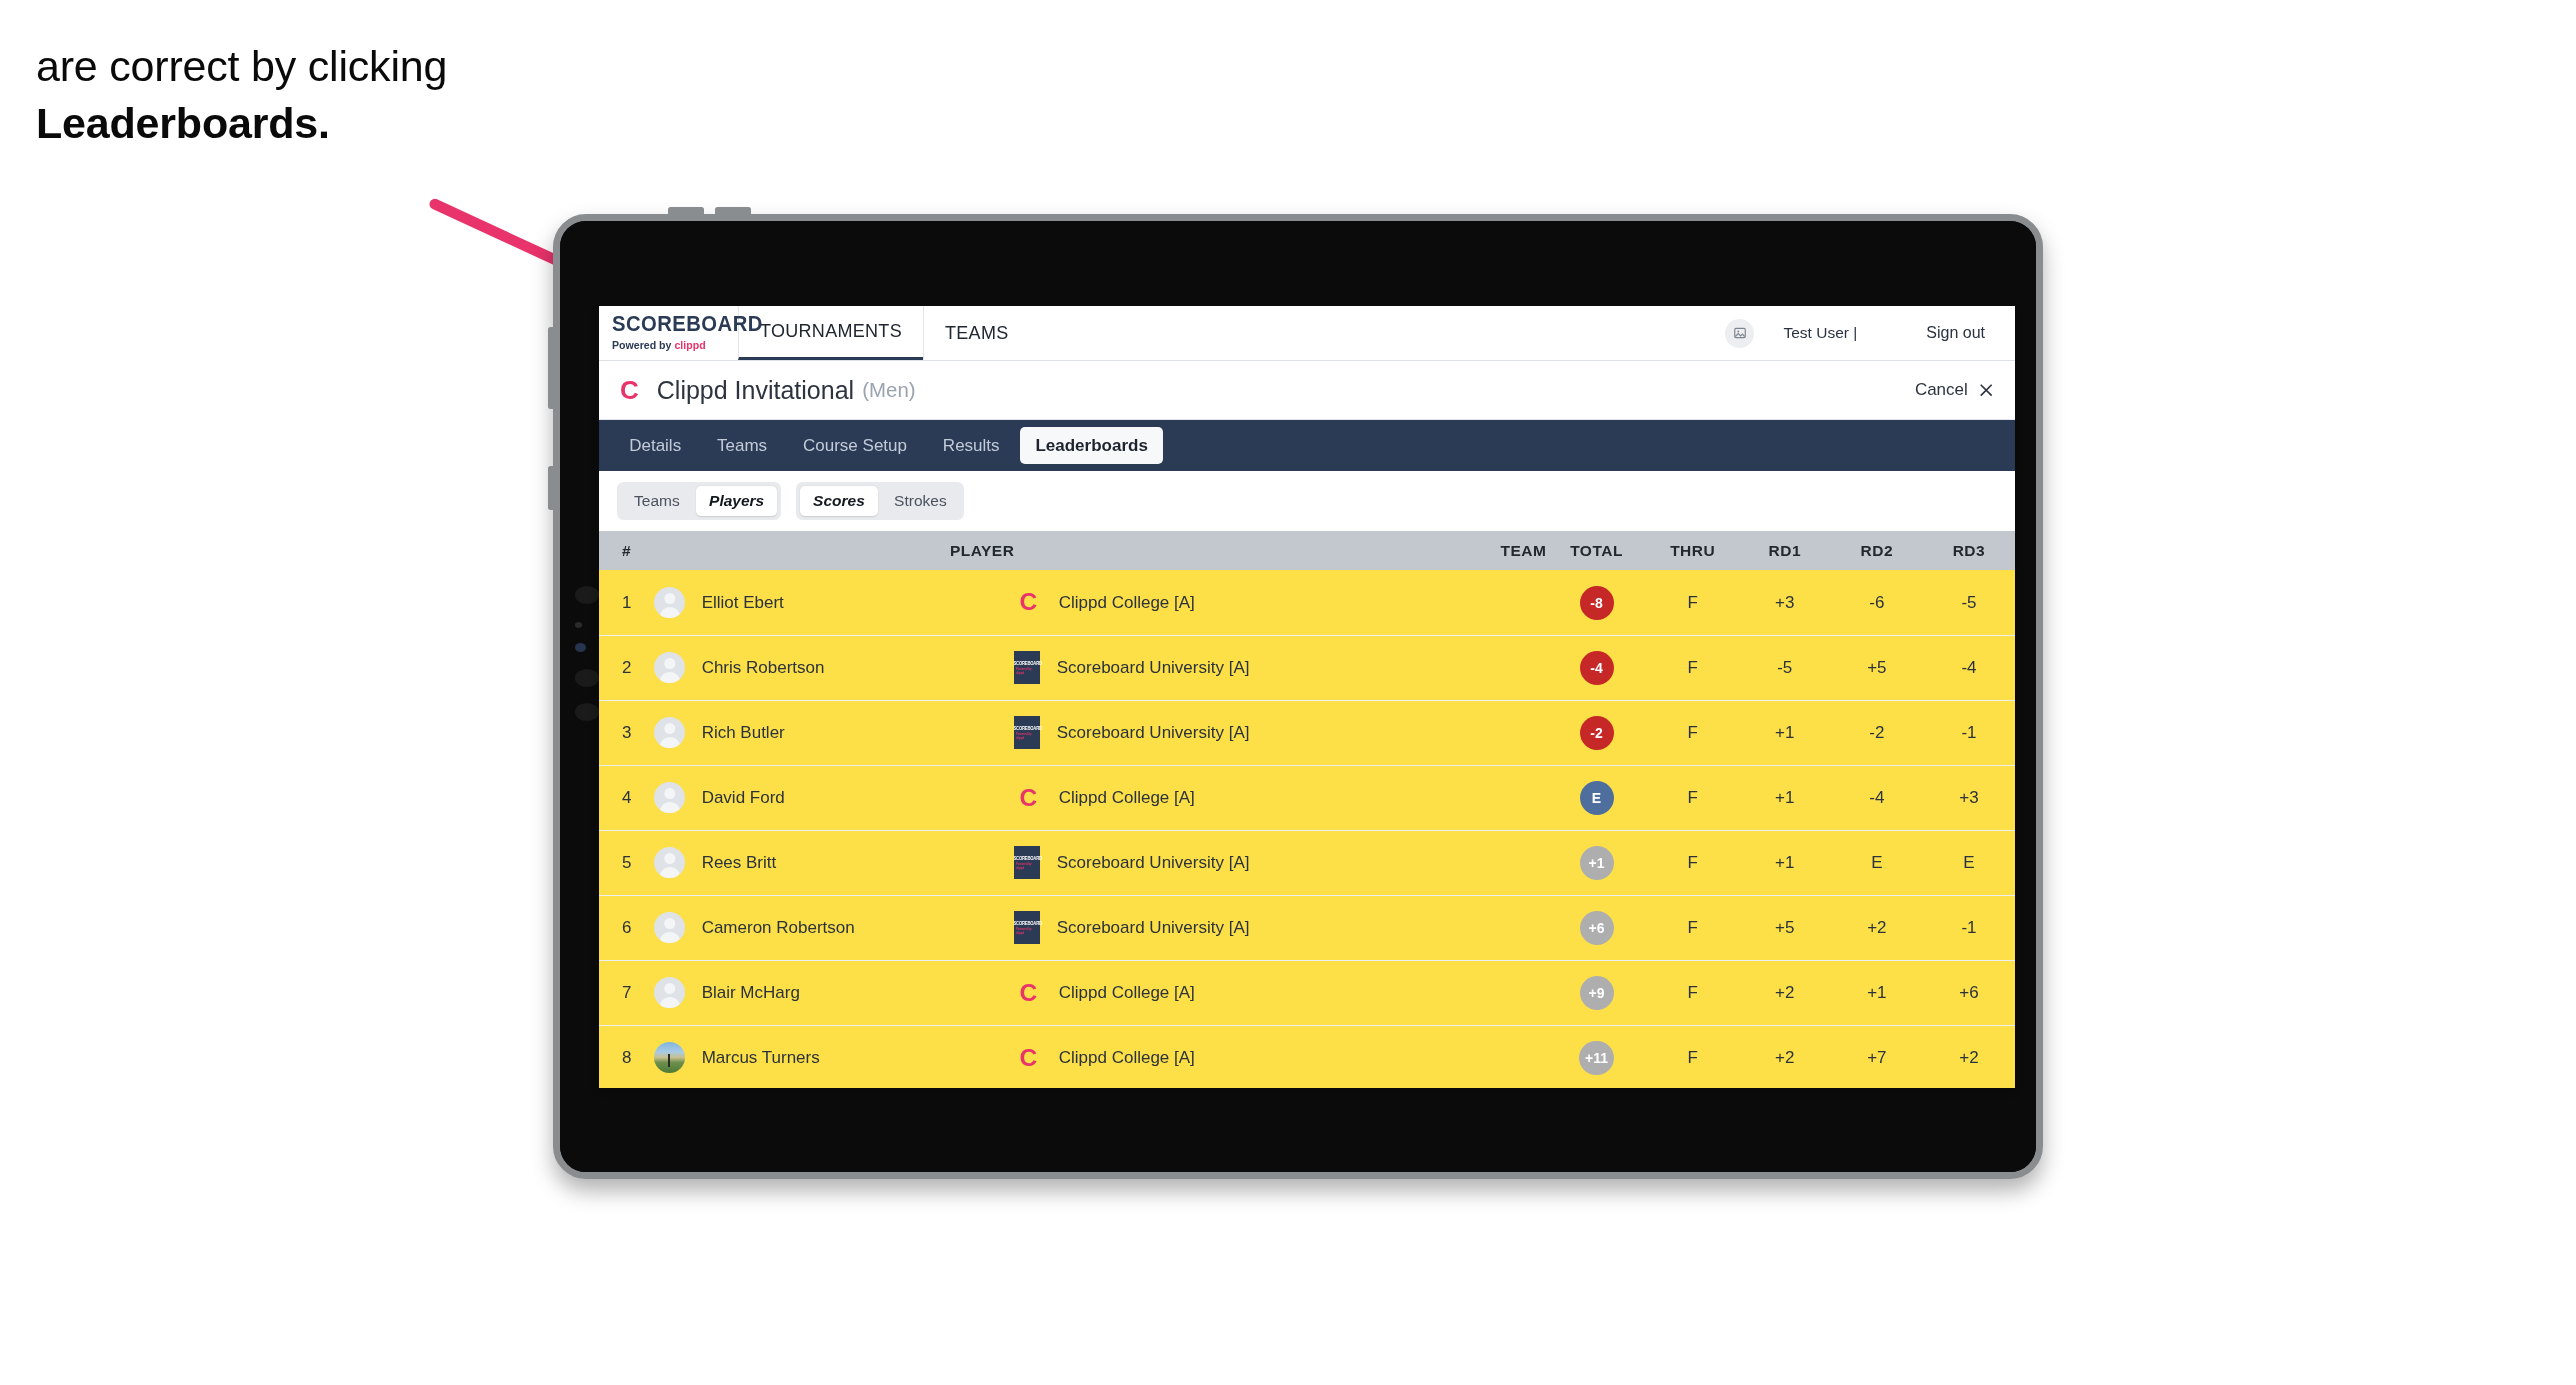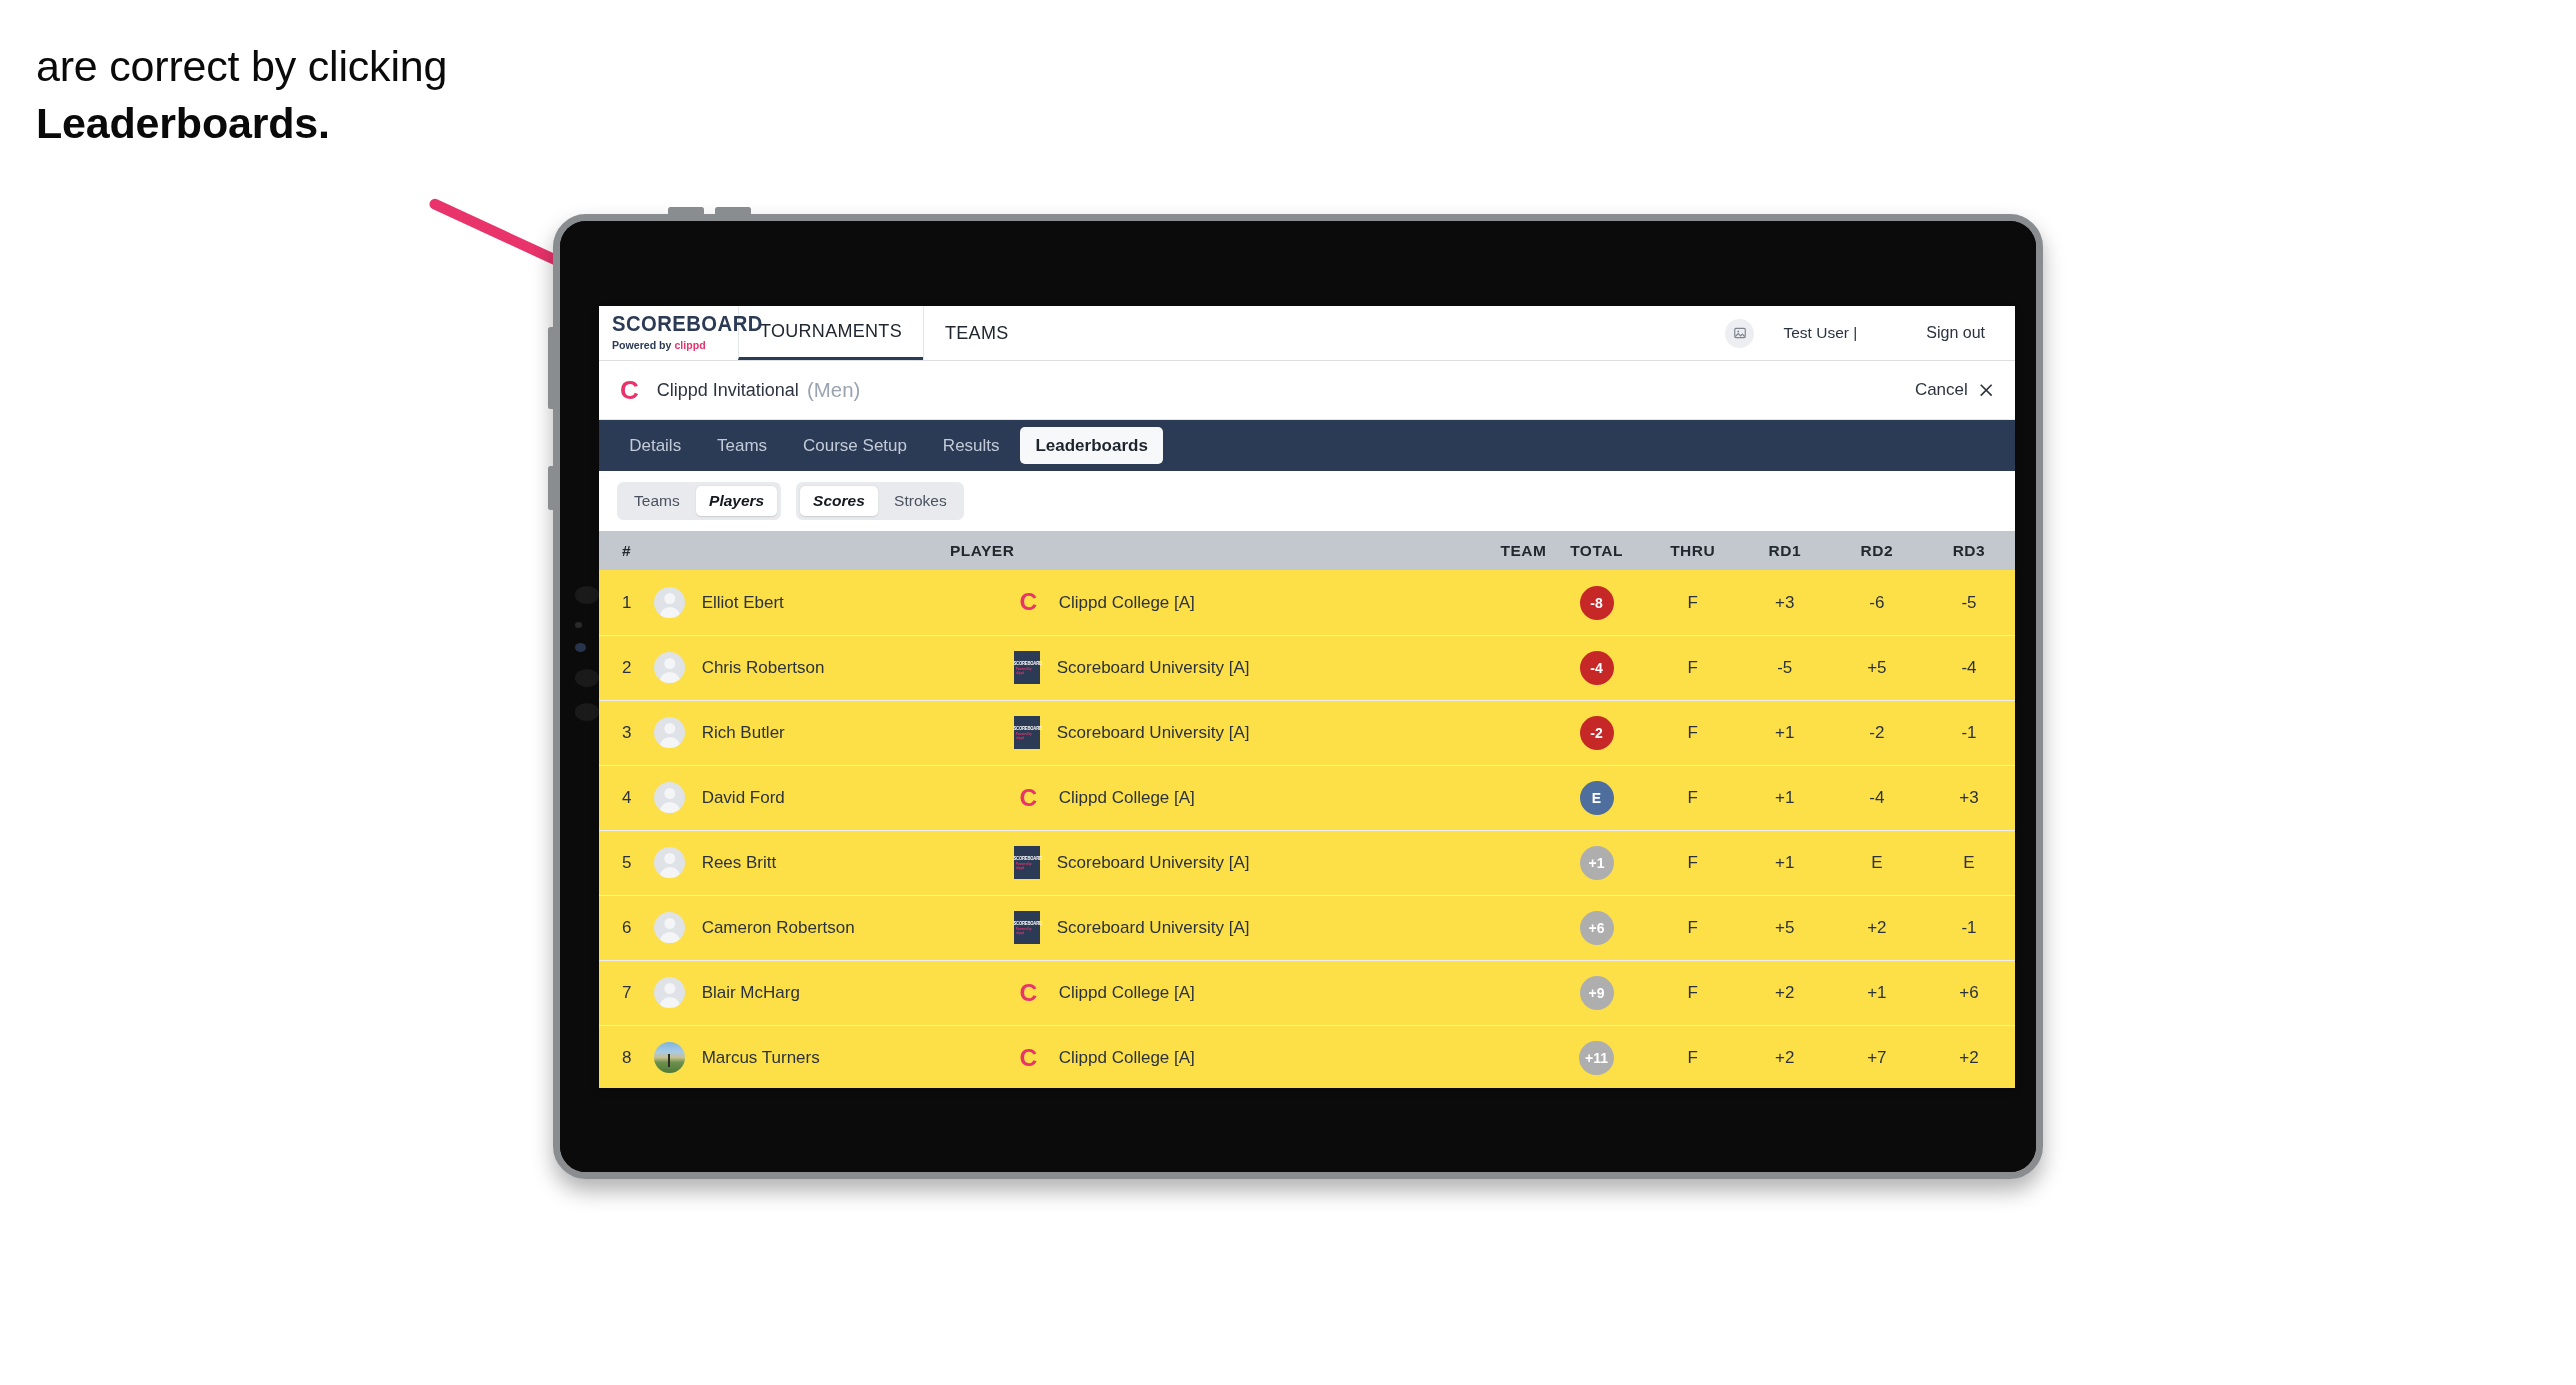--- a/index.html
+++ b/index.html
@@ -85,21 +85,21 @@
   }
   .user-name { font-size: 15.5px; color: #2b3340; }
   .signout { font-size: 16px; color: #2b3340; cursor: pointer; margin-left: 40px; }
 
   
   .title-row {
     display: flex; align-items: center; height: 59px;
     padding: 0 21px; border-bottom: 0.8px solid #e3e6ea; background:#fff;
   }
   .c-mark { font-size: 26px; font-weight: 800; color: #e8336b; margin-right: 18px; line-height: 1; }
-  .tourn-name { font-size: 18px; color: #2d343f; }
+  .tourn-name { font-size: 25px; color: #2d343f; }
   .tourn-gender { font-size: 20.4px; color: #9aa3b0; margin-left: 8.2px; }
   .title-spacer { flex: 1; }
   .cancel { display: flex; align-items: center; gap: 9.8px; font-size: 17px; color: #2d343f; cursor: pointer; }
 
   
   .sec-tabs { display: flex; align-items: center; height: 51px; background: #2b3a55; padding: 0 14.7px; gap: 4.9px; }
   .sec-tab {
     padding: 8.2px 15.5px; font-size: 17px; color: #c3cbd8; cursor: pointer; border-radius: 4.9px;
   }
   .sec-tab.active { background: #f7f8fa; color: #1d242e; font-weight: 600; }

